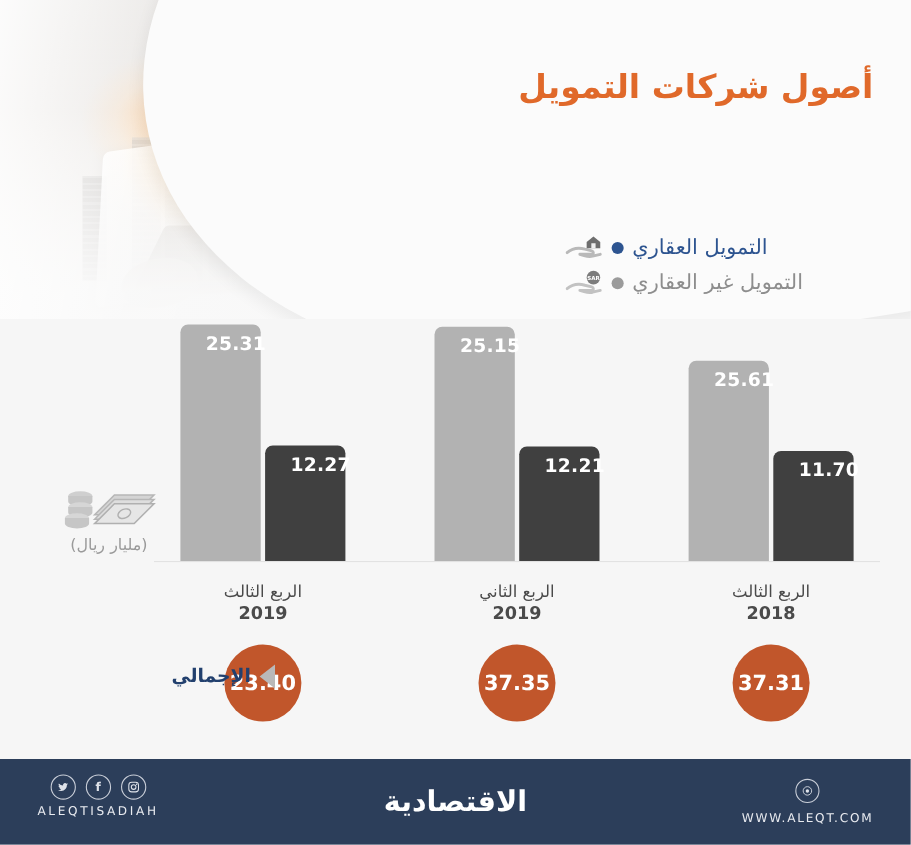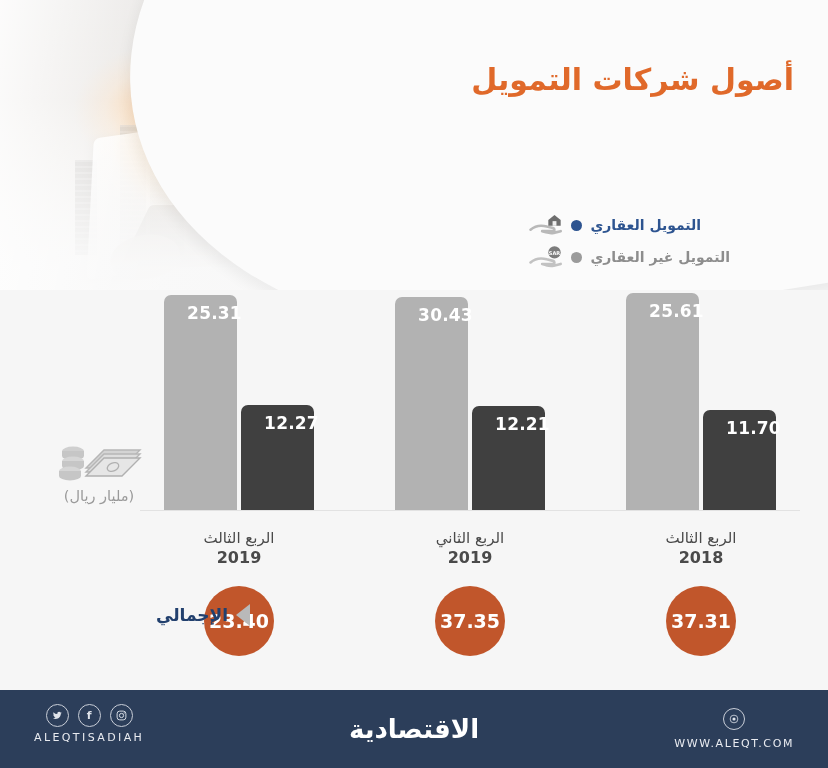--- a/index.html
+++ b/index.html
@@ -106,21 +106,21 @@
   }
 
   
   .legend{
     position:absolute;right:98px;top:212px;z-index:6;
     display:flex;flex-direction:column;gap:6px;align-items:flex-end;
   }
   .legend-row{display:flex;align-items:center;gap:8px;flex-direction:row-reverse;}
   .legend-ico{width:34px;height:26px;flex:0 0 34px;position:relative;}
   .legend-dot{width:11px;height:11px;border-radius:50%;flex:0 0 11px;}
-  .legend-label{font-size:14px;font-weight:bold;white-space:nowrap;}
+  .legend-label{font-size:19px;font-weight:normal;white-space:nowrap;}
   .lg-blue .legend-dot{background:#2d5490;}
   .lg-blue .legend-label{color:#2d5490;}
   .lg-gray .legend-dot{background:#9b9b9b;}
   .lg-gray .legend-label{color:#8d8d8d;}
 
   
   .chart{
     position:absolute;left:0;top:290px;width:828px;height:300px;
   }
   .axis-line{
@@ -305,35 +305,35 @@
         </div>
         <div class="cat">
           <div class="cat-name">الربع الثالث</div>
           <div class="cat-year">2019</div>
         </div>
       </div>
 
       <div class="group">
         <div class="bars">
           <div class="bar gray" style="height:213px">
-            <span class="bar-val">30.43</span>
+            <span class="bar-val">25.15</span>
           </div>
           <div class="bar blue" style="height:104px">
             <span class="bar-val">12.21</span>
           </div>
         </div>
         <div class="cat">
           <div class="cat-name">الربع الثاني</div>
           <div class="cat-year">2019</div>
         </div>
       </div>
 
       <div class="group">
         <div class="bars">
-          <div class="bar gray" style="height:217px">
+          <div class="bar gray" style="height:182px">
             <span class="bar-val">25.61</span>
           </div>
           <div class="bar blue" style="height:100px">
             <span class="bar-val">11.70</span>
           </div>
         </div>
         <div class="cat">
           <div class="cat-name">الربع الثالث</div>
           <div class="cat-year">2018</div>
         </div>

